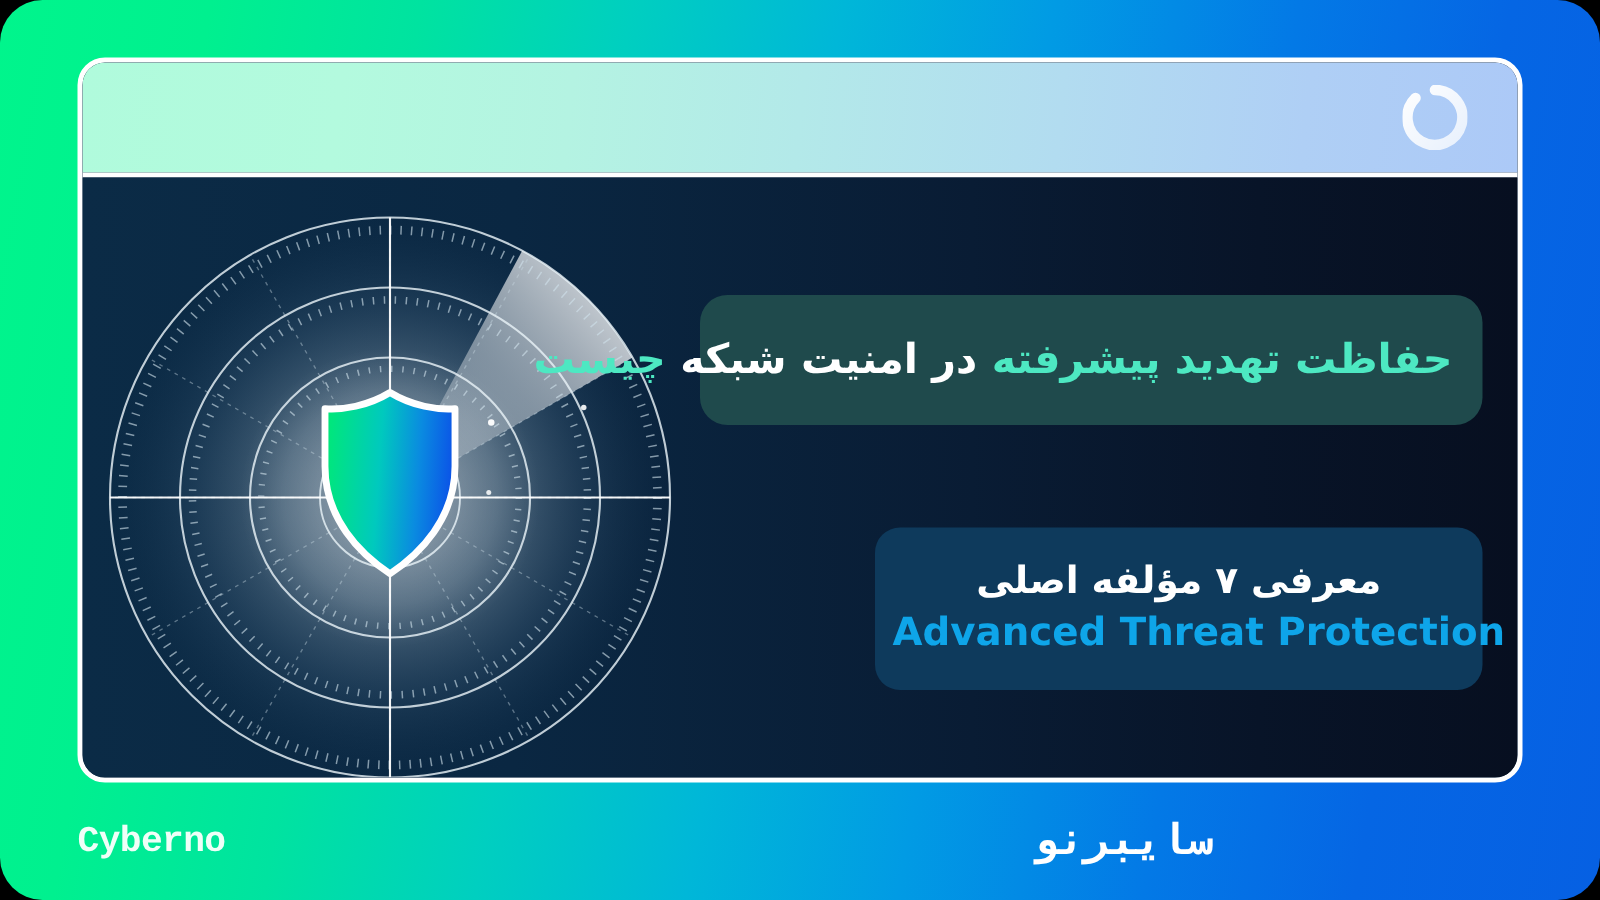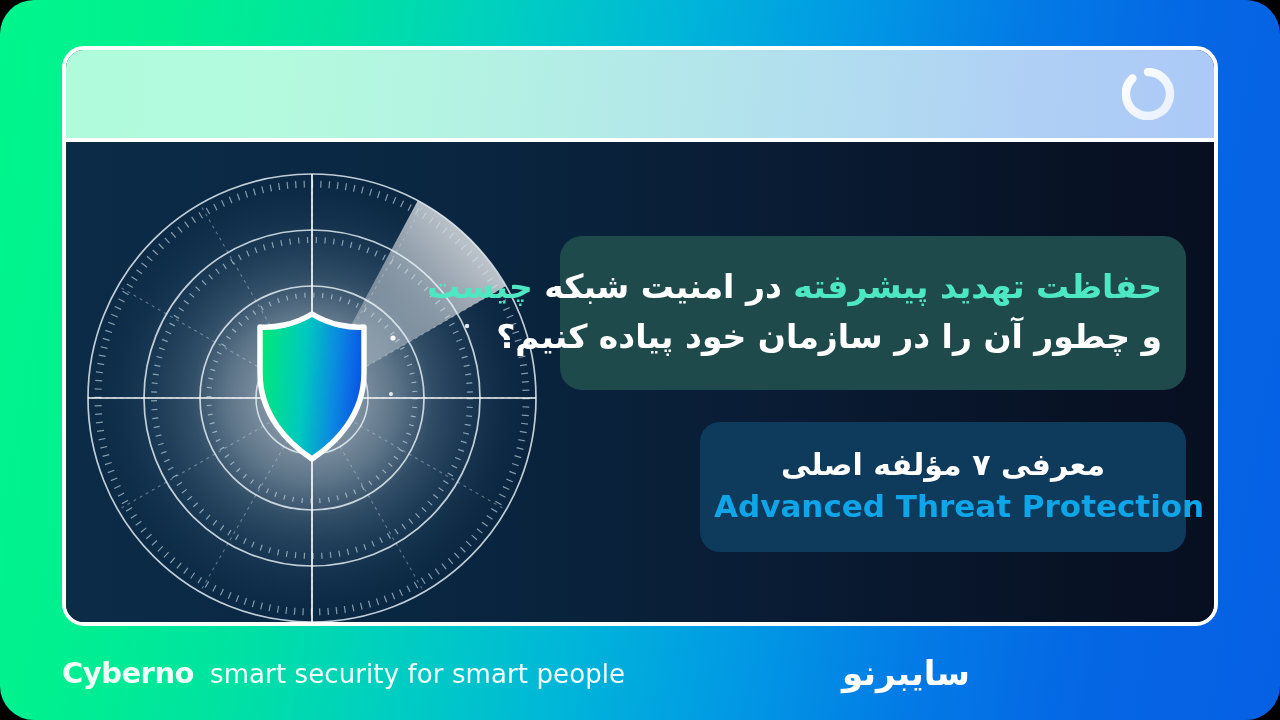--- a/index.html
+++ b/index.html
@@ -119,21 +119,21 @@
     font-weight: 700;
     line-height: 1.38;
     direction: ltr;
     white-space: nowrap;
   }
 
   
   #footer-bar {
     position: absolute;
     left: 0; bottom: 0;
-    width: 1028px; height: 94px;
+    width: 1028px; height: 94px; font-family: Liberation Mono, monospace;
   }
   #brand-lockup {
     position: absolute;
     left: 62px; top: 50%;
     transform: translateY(-50%);
     display: flex; align-items: baseline; gap: 16px;
     white-space: nowrap;
   }
   #brand-name {
     color: #EFFFF8;
@@ -267,32 +267,30 @@
           </g>
         </svg>
       </span>
 
       <div id="headline-box">
         <div class="headline-line">
           <span class="mint">حفاظت تهدید پیشرفته</span>
           <span class="white">در امنیت شبکه</span>
           <span class="mint">چیست</span>
         </div>
-        <div class="headline-line white">و چطور آن را در سازمان خود پیاده کنیم؟</div>
       </div>
 
       <div id="subtitle-box">
         <div id="subtitle-fa">معرفی ۷ مؤلفه اصلی</div>
         <div id="subtitle-en">Advanced Threat Protection</div>
       </div>
 
     </div>
   </div>
 
   <div id="footer-bar">
     <div id="brand-lockup">
       <span id="brand-name">Cyberno</span>
-      <span id="brand-tagline">smart security for smart people</span>
     </div>
     <div id="footer-logo-fa">سایبرنو</div>
   </div>
 
 </div>
 
 </body></html>

